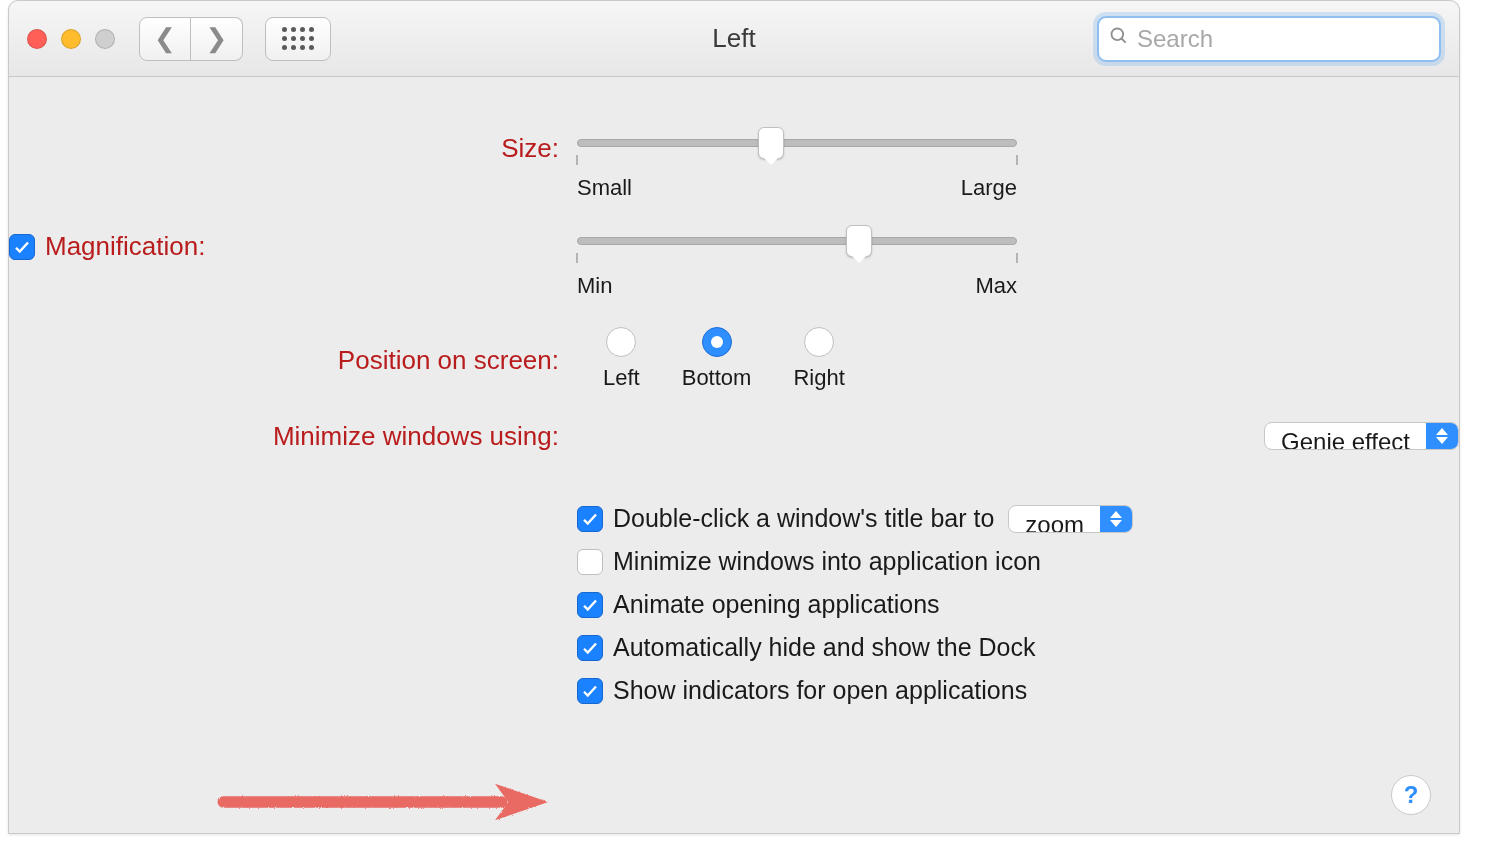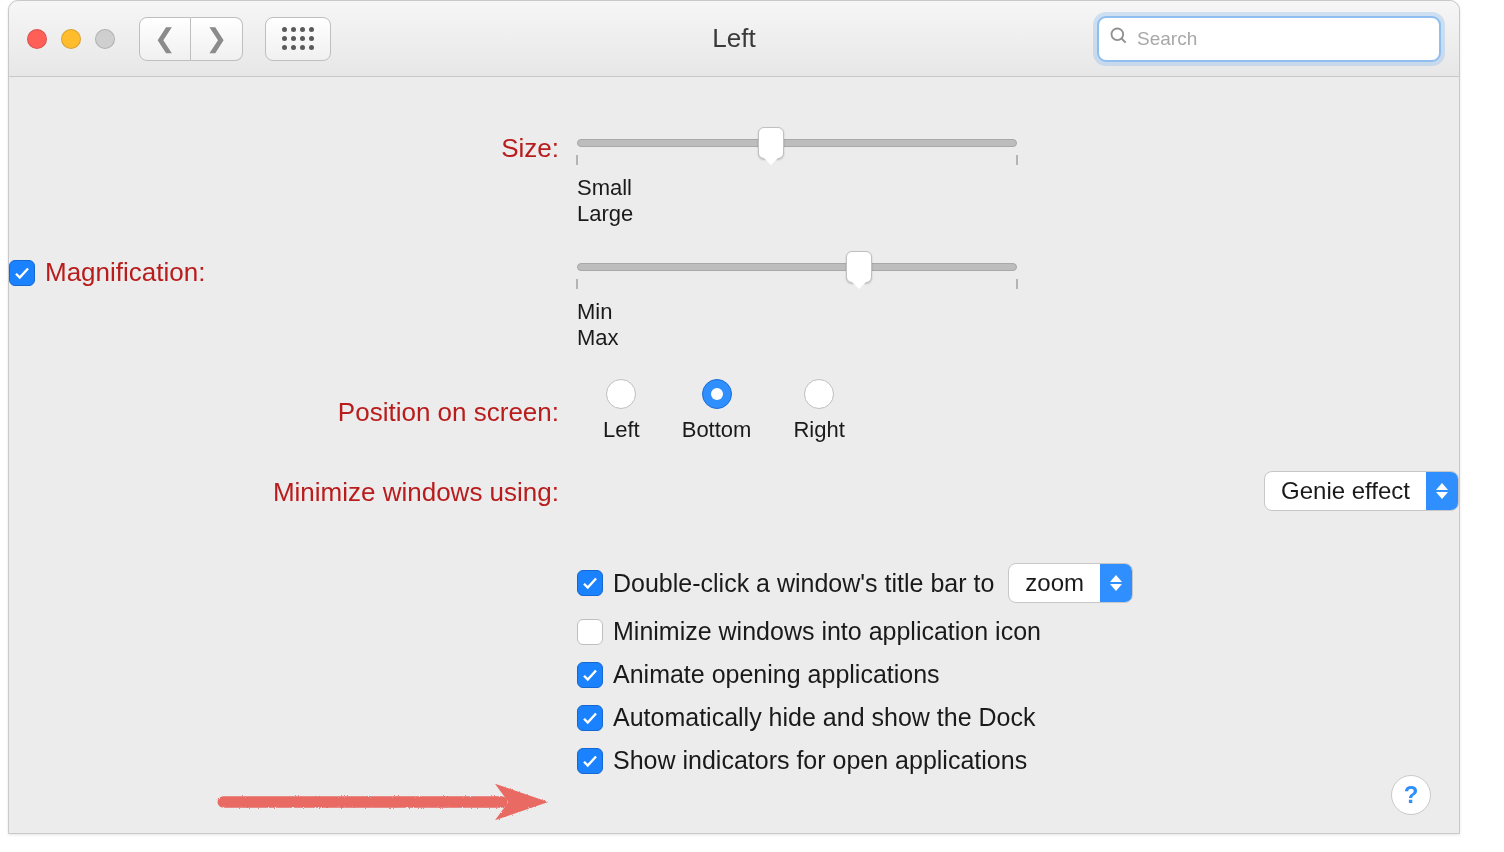--- a/index.html
+++ b/index.html
@@ -73,21 +73,21 @@
     width: 344px; height: 46px;
     border: 2px solid #8fbef0;
     border-radius: 9px;
     background: #ffffff;
     display: flex; align-items: center;
     padding: 0 10px;
     box-shadow: 0 0 0 4px rgba(135,185,235,0.35);
   }
   .search-wrap .icon { color: #8f8f8f; font-size: 22px; margin-right: 8px; }
   .search-wrap input {
-    border: none; outline: none; font-size: 19px; color: #be185d; width: 100%; background: transparent;
+    border: none; outline: none; font-size: 24px; color: #be185d; width: 100%; background: transparent;
   }
   .search-wrap input::placeholder { color: #a8a8a8; }
   
   .content {
     flex: 1;
     padding-top: 54px;
     position: relative;
   }
   .row {
     display: flex;
@@ -121,21 +121,21 @@
     border: 1px solid #c0c0c0; border-radius: 6px;
     box-shadow: 0 1px 2px rgba(0,0,0,0.2);
     transform: translateX(-50%);
   }
   .thumb::after {
     content: ""; position: absolute; bottom: -7px; left: 50%; transform: translateX(-50%);
     border-left: 8px solid transparent; border-right: 8px solid transparent; border-top: 8px solid #ffffff;
   }
   .ticks { position: relative; height: 12px; margin-top: 0px; }
   .tick { position: absolute; width: 2px; height: 10px; background: #b4b4b4; top: 0; transform: translateX(-50%); }
-  .slider-labels { display: flex; justify-content: space-between; font-size: 22px; margin-top: 8px; color: #1a1a1a; flex-direction: column; }
+  .slider-labels { display: flex; justify-content: space-between; font-size: 22px; margin-top: 8px; color: #1a1a1a; }
   
   .chk {
     width: 26px; height: 26px; border-radius: 6px;
     display: inline-flex; align-items: center; justify-content: center;
     margin-right: 10px; flex-shrink: 0;
   }
   .chk.on  { background: #1a82ff; border: 1px solid #1668d0; }
   .chk.off { background: #ffffff; border: 1px solid #bfbfbf; }
   .chk svg { width: 18px; height: 18px; }
   .mag-row .lbl-with-chk { display: flex; align-items: center; }
@@ -146,21 +146,21 @@
     width: 30px; height: 30px; border-radius: 50%;
     background: #ffffff; border: 1px solid #bfbfbf;
     display: flex; align-items: center; justify-content: center;
   }
   .radio.sel { background: #2f8fff; border-color: #1d6cd6; }
   .radio.sel::after { content: ""; width: 12px; height: 12px; background: #ffffff; border-radius: 50%; }
   .radio-label { font-size: 22px; }
   
   .select {
     display: inline-flex; align-items: stretch;
-    height: 40px;
+    height: 28px;
     background: #ffffff;
     border: 1px solid #c7c7c7;
     border-radius: 8px;
     overflow: hidden;
   }
   .select .sel-text { padding: 5px 16px 0 16px; font-size: 24px; }
   .select .sel-arrows {
     width: 32px; background: #2f8fff;
     display: flex; flex-direction: column; align-items: center; justify-content: center;
     gap: 2px;

